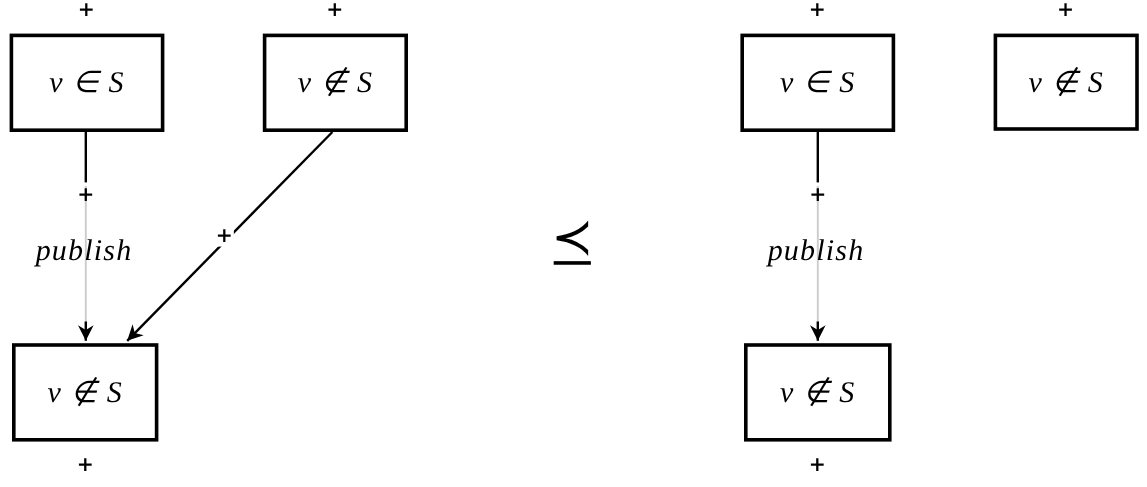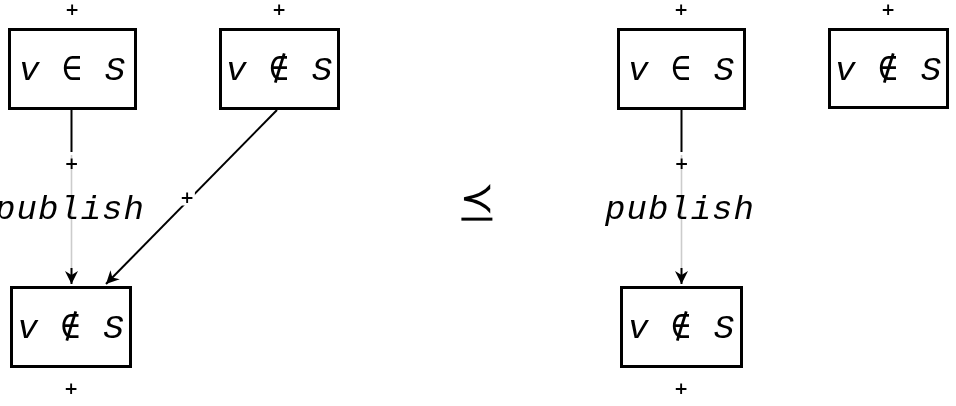--- a/index.html
+++ b/index.html
@@ -24,23 +24,23 @@
     position: absolute;
     box-sizing: border-box;
     border: 3px solid #000000;
     background: #ffffff;
     display: flex;
     align-items: center;
     justify-content: center;
     z-index: 2;
   }
   .math {
-    font-family: Liberation Mono, monospace;
+    font-family: Liberation Serif, serif;
     font-style: italic;
-    font-size: 34px;
+    font-size: 25px;
     letter-spacing: 1px;
     white-space: nowrap;
   }
   .plus-mark {
     position: absolute;
     transform: translate(-50%, -50%);
     font-family: "DejaVu Serif", serif;
     font-weight: bold;
     font-size: 17px;
     line-height: 1;

